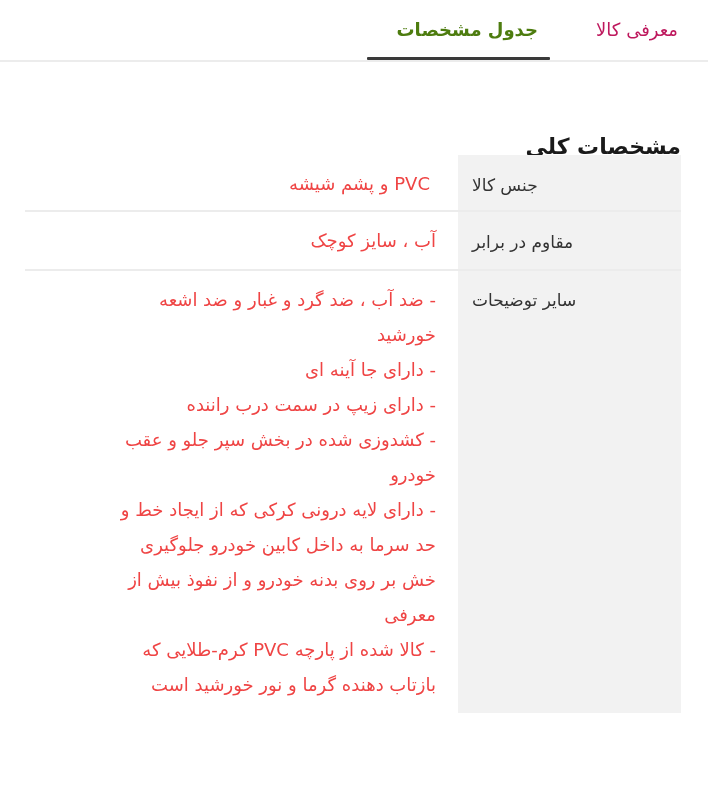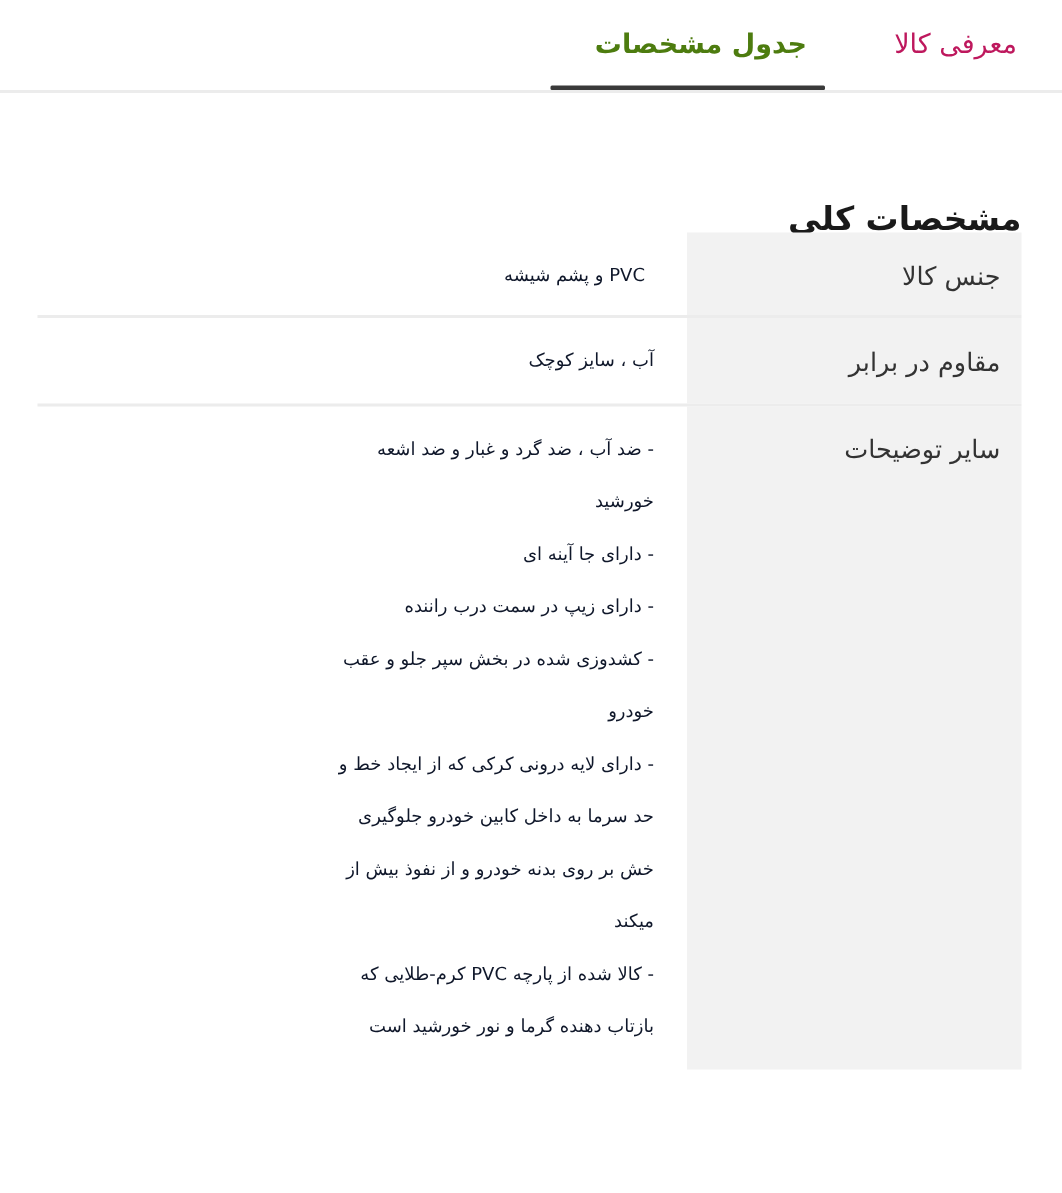--- a/index.html
+++ b/index.html
@@ -73,28 +73,28 @@
       border-bottom: none;
     }
     .spec-label {
       width: 223px;
       flex: 0 0 223px;
       background: #f2f2f2;
       padding: 16px 14px 0 14px;
       font-size: 17px;
       line-height: 28px;
       color: #333333;
-      text-align: right;
+      text-align: left;
     }
     .spec-value {
       flex: 1 1 auto;
       padding: 13px 22px 14px 10px;
-      font-size: 12px;
+      font-size: 18px;
       line-height: 35px;
-      color: #0f172a;
+      color: #ef4444;
       text-align: right;
     }
     .row-1 { height: 57px; }
     .row-1 .spec-value { padding-top: 11px; padding-right: 28px; }
     .row-2 { height: 59px; }
     .row-2 .spec-value { padding-top: 11px; }
     .row-3 { height: 442px; }
     .row-3 .spec-label { padding-top: 15px; }
     .row-3 .spec-value { padding-top: 11px; }
     .line { display: block; white-space: nowrap; }
@@ -130,18 +130,18 @@
     <div class="spec-value">
       <span class="line">- ضد آب ، ضد گرد و غبار و ضد اشعه</span>
       <span class="line">خورشید</span>
       <span class="line">- دارای جا آینه ای</span>
       <span class="line">- دارای زیپ در سمت درب راننده</span>
       <span class="line">- کشدوزی شده در بخش سپر جلو و عقب</span>
       <span class="line">خودرو</span>
       <span class="line">- دارای لایه درونی کرکی که از ایجاد خط و</span>
       <span class="line">حد سرما به داخل کابین خودرو جلوگیری</span>
       <span class="line">خش بر روی بدنه خودرو و از نفوذ بیش از</span>
-      <span class="line">میکند</span>
+      <span class="line">معرفی</span>
       <span class="line">- کالا شده از پارچه PVC کرم-طلایی که</span>
       <span class="line">بازتاب دهنده گرما و نور خورشید است</span>
     </div>
   </div>
 </div>
 
 </body></html>

